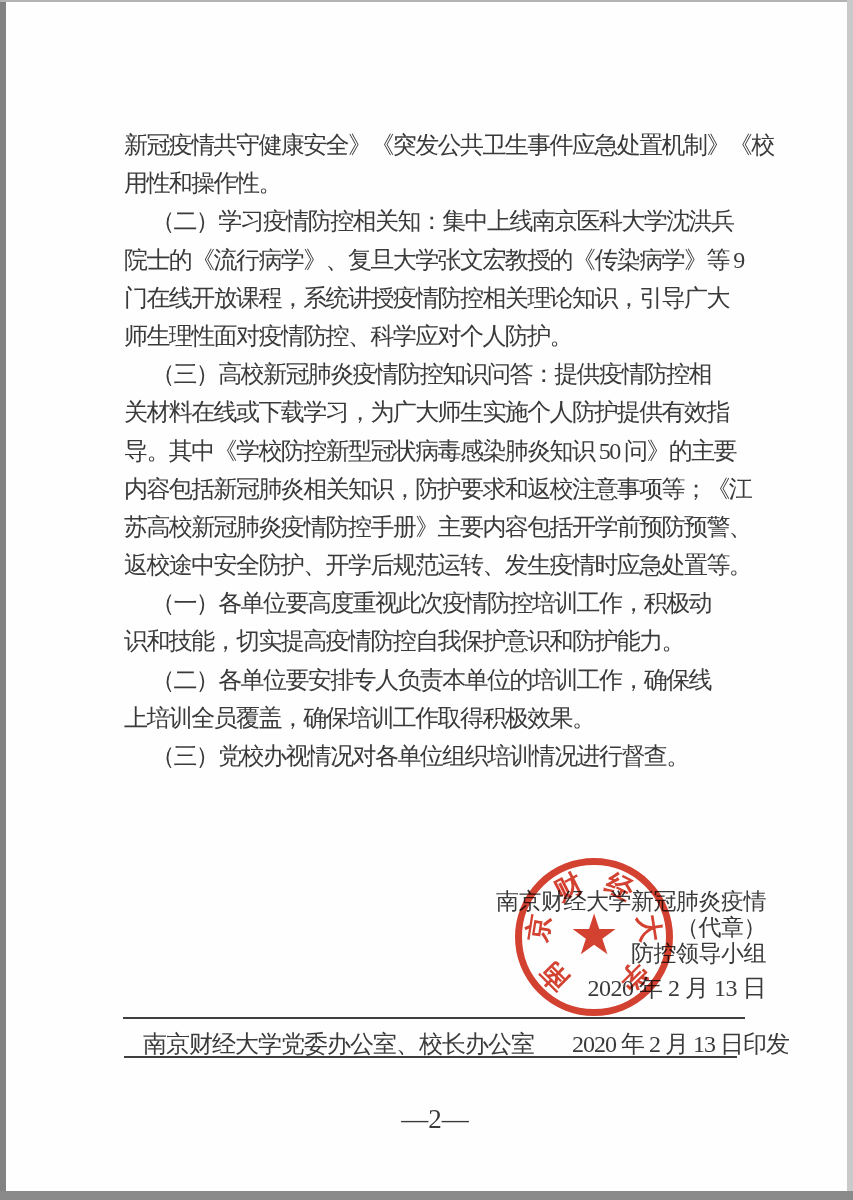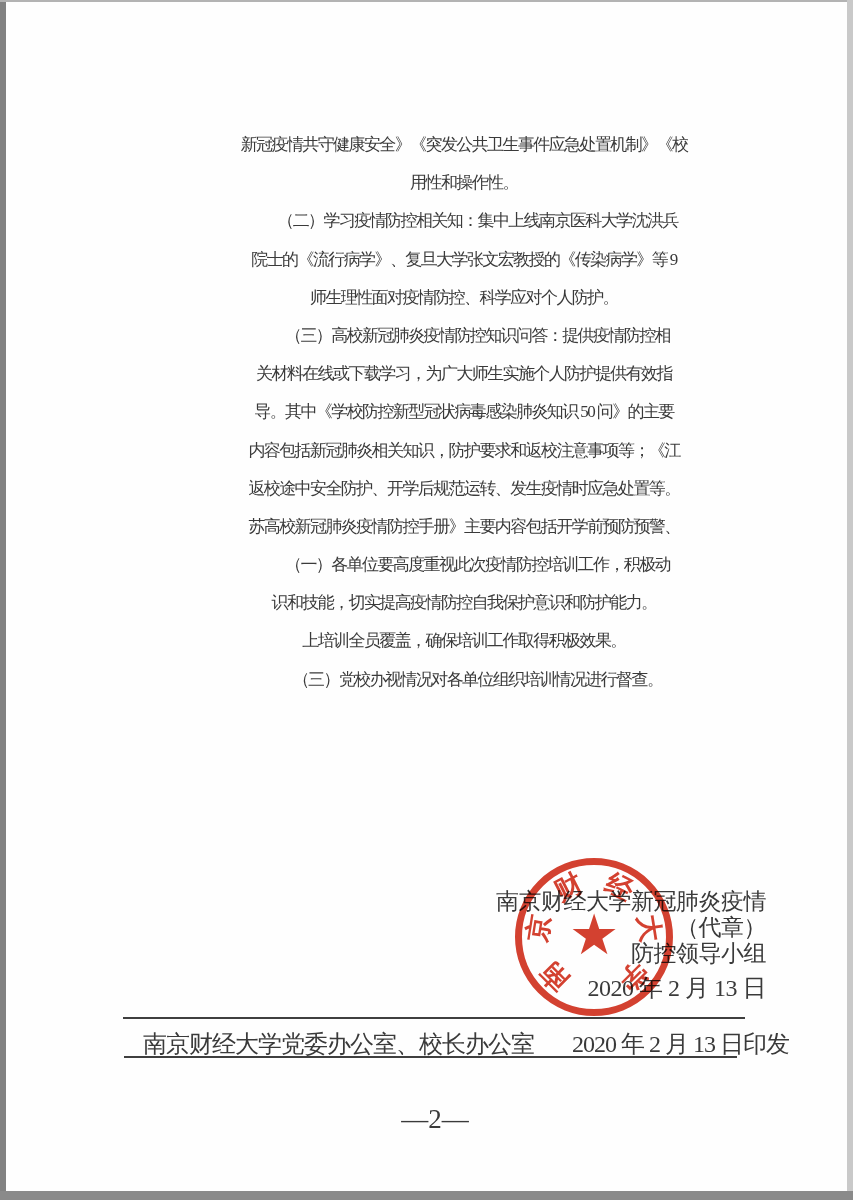--- a/index.html
+++ b/index.html
@@ -18,25 +18,24 @@
   .edge-top    { left: 0; top: 0; width: 853px; height: 2px; background: #b3b3b3; }
   .edge-right  { right: 0; top: 0; width: 6px; height: 1200px; background: #c9c9c9; }
   .edge-bottom { left: 0; bottom: 0; width: 853px; height: 9px; background: #8a8a8a; }
 
   
   .body-text {
     position: absolute;
     left: 124px;
     top: 126px;
     width: 680px;
-    font-size: 17px;
+    font-size: 24px;
     letter-spacing: -1.6px;
     line-height: 38.2px;
     white-space: nowrap;
-    text-align: center;
   }
   .body-text .line { height: 38.2px; }
   .body-text .line.indent  { padding-left: 27px; }
   .body-text .line.heading {
     padding-left: 38px;
     font-family: "Liberation Sans", sans-serif;
     font-weight: 700;
     letter-spacing: -0.5px;
   }
 
@@ -128,29 +127,31 @@
   <div class="edge edge-left"></div>
   <div class="edge edge-top"></div>
   <div class="edge edge-right"></div>
   <div class="edge edge-bottom"></div>
 
   <div class="body-text">
       <div class="line normal">新冠疫情共守健康安全》《突发公共卫生事件应急处置机制》《校</div>
       <div class="line normal">用性和操作性。</div>
       <div class="line indent">（二）学习疫情防控相关知：集中上线南京医科大学沈洪兵</div>
       <div class="line normal">院士的《流行病学》、复旦大学张文宏教授的《传染病学》等 9</div>
+      <div class="line normal">门在线开放课程，系统讲授疫情防控相关理论知识，引导广大</div>
       <div class="line normal">师生理性面对疫情防控、科学应对个人防护。</div>
       <div class="line indent">（三）高校新冠肺炎疫情防控知识问答：提供疫情防控相</div>
       <div class="line normal">关材料在线或下载学习，为广大师生实施个人防护提供有效指</div>
       <div class="line normal">导。其中《学校防控新型冠状病毒感染肺炎知识 50 问》的主要</div>
       <div class="line normal">内容包括新冠肺炎相关知识，防护要求和返校注意事项等；《江</div>
+      <div class="line normal">苏高校新冠肺炎疫情防控手册》主要内容包括开学前预防预警、</div>
       <div class="line normal">返校途中安全防护、开学后规范运转、发生疫情时应急处置等。</div>
-      <div class="line normal">苏高校新冠肺炎疫情防控手册》主要内容包括开学前预防预警、</div>
       <div class="line indent">（一）各单位要高度重视此次疫情防控培训工作，积极动</div>
       <div class="line normal">识和技能，切实提高疫情防控自我保护意识和防护能力。</div>
+      <div class="line indent">（二）各单位要安排专人负责本单位的培训工作，确保线</div>
       <div class="line normal">上培训全员覆盖，确保培训工作取得积极效果。</div>
       <div class="line indent">（三）党校办视情况对各单位组织培训情况进行督查。</div>
     </div>
 
   <div class="signature">
     <div>南京财经大学新冠肺炎疫情</div>
     <div>（代章）</div>
     <div>防控领导小组</div>
     <div class="sig-date">2020 年 2 月 13 日</div>
   </div>

